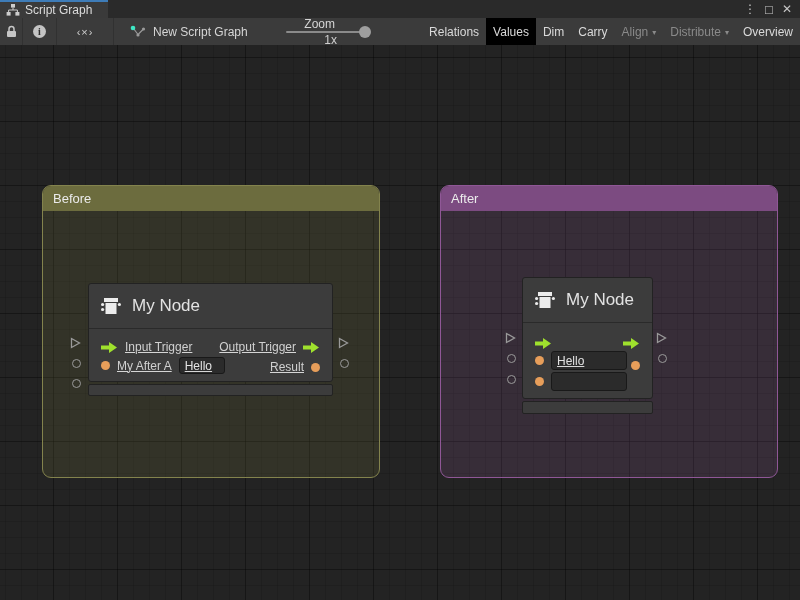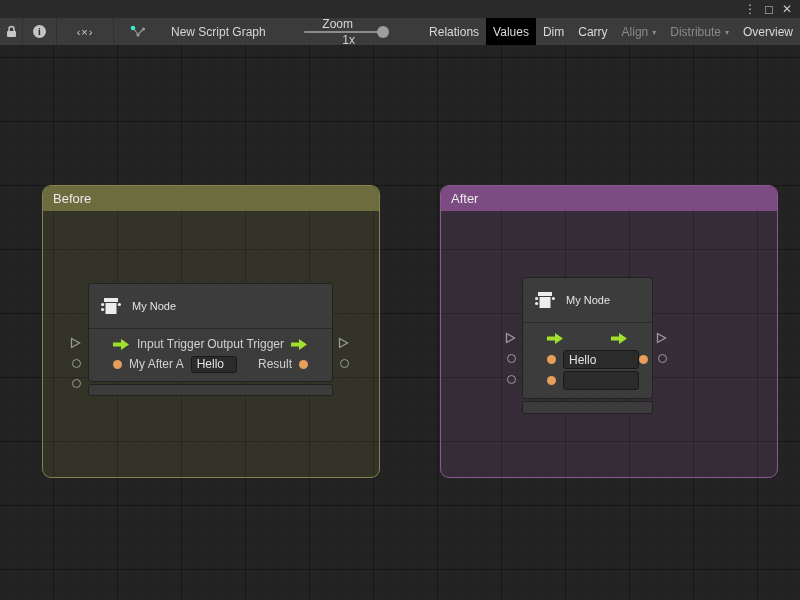--- a/index.html
+++ b/index.html
@@ -22,21 +22,21 @@
   .toolbar{
     height:27px;background:#3b3b3b;display:flex;align-items:center;
     font-size:12px;color:#d6d6d6;border-bottom:1px solid #1e1e1e;white-space:nowrap;overflow:hidden;
   }
   .tb-btn{height:27px;display:flex;align-items:center;justify-content:center;border-right:1px solid #313131;box-sizing:border-box;}
   .tb-lock{width:23px;}
   .tb-info{width:34px;}
   .tb-code{width:57px;color:#cfcfcf;letter-spacing:1px;font-size:11px;}
   .info-circle{width:13px;height:13px;border-radius:50%;background:#c4c4c4;color:#2d2d2d;
     display:flex;align-items:center;justify-content:center;font-size:10px;font-weight:bold;font-family:"Liberation Serif",serif;}
-  .tb-mid{display:flex;align-items:center;gap:25px;margin-left:16px;}
+  .tb-mid{display:flex;align-items:center;gap:7px;margin-left:16px;}
   .graph-name{color:#d6d6d6;}
   .zoom-wrap{display:flex;align-items:center;margin-left:26px;flex-direction:column;}
   .zoom-track{width:80px;height:2px;background:#8b8b8b;margin-left:12px;position:relative;border-radius:1px;}
   .zoom-handle{width:12px;height:12px;border-radius:50%;background:#9e9e9e;position:absolute;right:-5px;top:-5px;}
   .zoom-value{margin-left:22px;color:#cfcfcf;}
   .tb-right{margin-left:auto;display:flex;align-items:center;height:27px;}
   .vbtn{display:flex;align-items:center;gap:4px;height:27px;padding:0 7px;color:#dadada;}
   .vbtn.active{background:#000000;}
   .vbtn.disabled{color:#8a8a8a;}
   .dd{font-size:8px;position:relative;top:1px;}
@@ -58,25 +58,25 @@
   .group-before{left:42px;border:1px solid #83834d;background:rgba(150,150,72,0.15);}
   .group-before .group-header{background:var(--group_before_header,#6c6c3e);}
   .group-after{left:440px;border:1px solid #8f5796;background:rgba(175,105,185,0.14);}
   .group-after .group-header{background:var(--group_after_header,#7c4b81);}
   
   .node{position:absolute;background:#3c3c3c;border:1px solid #222;border-radius:3px;
     box-sizing:border-box;color:#d6d6d6;}
   .node-before{left:88px;top:238px;width:245px;}
   .node-after{left:522px;top:232px;width:131px;}
   .node-header{height:44px;display:flex;align-items:center;gap:9px;padding:0 10px;
-    border-bottom:1px solid #2a2a2a;font-size:11px;color:#e2e2e2;}
+    border-bottom:1px solid #2a2a2a;font-size:17px;color:#e2e2e2;}
   .node-body{padding:5px 0 7px;}
   .node-before .row{height:20px;}
   .node-after .row{height:21px;}
-  .row{display:flex;align-items:center;justify-content:space-between;padding:0 24px;}
+  .row{display:flex;align-items:flex-end;justify-content:space-between;padding:0 12px;text-decoration:underline;}
   .pgroup{display:flex;align-items:center;gap:7px;font-size:12px;color:#d0d0d0;}
   .dot{width:9px;height:9px;border-radius:50%;background:var(--value_port,#e79e5a);}
   .field{background:#2b2b2b;border:1px solid #191919;border-radius:3px;height:17px;
     font-size:12px;color:#e2e2e2;display:flex;align-items:center;padding:0 5px;box-sizing:border-box;}
   .field-hello-b{width:46px;}
   .field-small{width:18px;}
   .field-wide{width:76px;height:19px;}
   .node-footer{position:absolute;left:-1px;right:-1px;height:10px;background:#3c3c3c;
     border:1px solid #222;border-radius:2px;}
   .node-before .node-footer{bottom:-15px;}
@@ -86,20 +86,31 @@
   .op-circle{width:9px;height:9px;border-radius:50%;border:1.4px solid #9a9a9a;box-sizing:border-box;background:transparent;}
   .b-t-l{left:70px;top:292px;} .b-c2-l{left:72px;top:314px;} .b-c3-l{left:72px;top:334px;}
   .b-t-r{left:338px;top:292px;} .b-c2-r{left:340px;top:314px;}
   .a-t-l{left:505px;top:287px;} .a-c2-l{left:507px;top:309px;} .a-c3-l{left:507px;top:330px;}
   .a-t-r{left:656px;top:287px;} .a-c2-r{left:658px;top:309px;}
 </style>
 </head>
 <body>
 
 <div class="tabbar">
+  <div class="tab">
+    <span style="line-height:0;">
+      <svg width="14" height="12" viewBox="0 0 14 12">
+        <rect x="5" y="0" width="4" height="3.6" fill="#cccccc"></rect>
+        <rect x="0.6" y="8" width="4" height="3.6" fill="#cccccc"></rect>
+        <rect x="9.4" y="8" width="4" height="3.6" fill="#cccccc"></rect>
+        <path d="M7 3.6 V6 M2.6 8 V6 H11.4 V8" stroke="#cccccc" stroke-width="1" fill="none"></path>
+      </svg>
+    </span>
+    <span>Script Graph</span>
+  </div>
   <div class="win-controls">
     <span>⋮</span>
     <span class="wc-max">□</span>
     <span>✕</span>
   </div>
 </div>
 
 <div class="toolbar">
   <div class="tb-btn tb-lock">
     <span style="line-height:0;">

